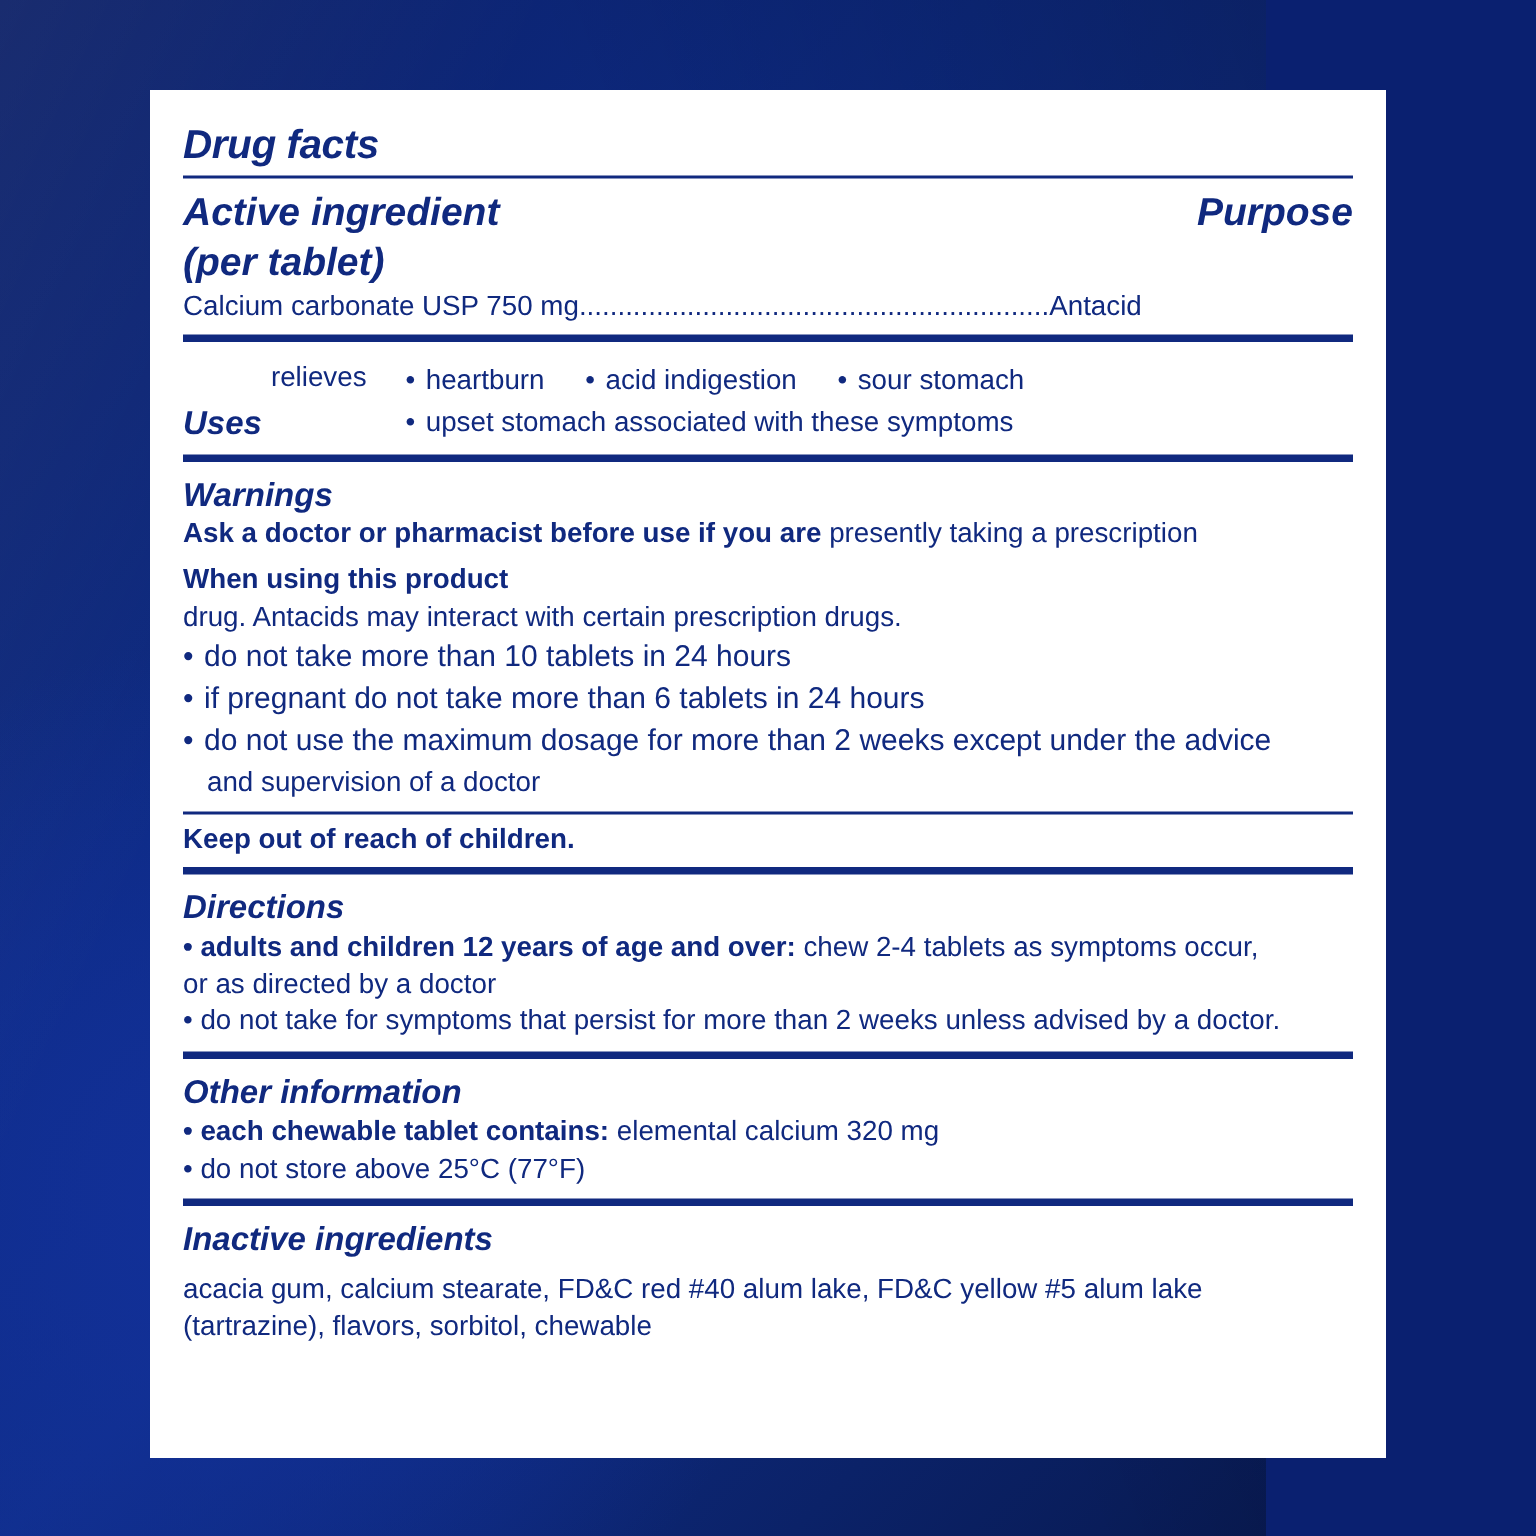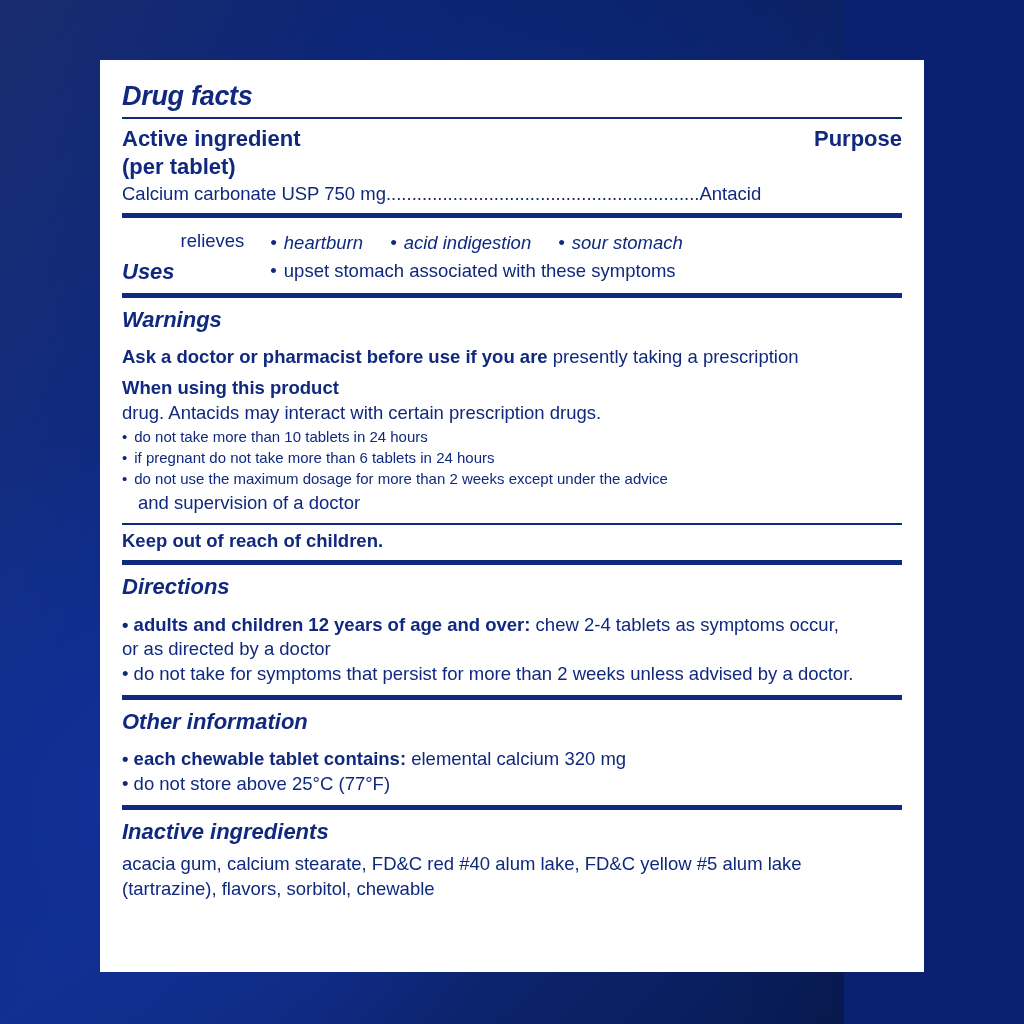--- a/index.html
+++ b/index.html
@@ -65,22 +65,23 @@
     border-top: 5px solid #10297f;
     margin: 8px 0 8px 0;
   }
 
   .row-head {
     display: flex;
     justify-content: space-between;
     align-items: flex-start;
   }
   .hdr-italic {
-    font-size: 22px;
-    font-weight: bold;
+    font-size: 26px;
+    font-weight: bold;
+    font-style: italic;
     color: #10297f;
     line-height: 1.25;
   }
   .sub-italic {
     font-size: 22px;
     font-weight: bold;
     font-style: italic;
     color: #10297f;
     line-height: 1.25;
   }
@@ -120,28 +121,28 @@
     margin-right: 26px;
     align-self: flex-start;
     padding-top: 4px;
   }
   .uses-list {
     font-size: 18.5px;
     color: #10297f;
     line-height: 1.5;
     padding-top: 3px;
   }
-  .uses-line-1 span { margin-right: 22px; font-style: italic; }
+  .uses-line-1 span { margin-right: 22px; }
   .bullet::before {
     content: "\2022";
     margin-right: 7px;
   }
 
   .b-item {
-    font-size: 15px;
+    font-size: 20px;
     color: #10297f;
     line-height: 1.36;
     padding-left: 16px;
     text-indent: -16px;
     margin-top: 1px;
   }
   .b-item::before {
     content: "\2022";
     margin-right: 7px;
   }
@@ -152,21 +153,21 @@
   }
   .section {
     margin-top: 2px;
   }
   .keep-out {
     font-size: 18.5px;
     font-weight: bold;
     color: #10297f;
     margin-top: 5px;
   }
-  .tight { margin-top: 12px; }
+  .tight { margin-top: 0; }
 </style>
 </head>
 <body>
 
 <div class="page">
   <div class="panel">
     <div class="inner">
 
       <div class="title">Drug facts</div>
       <div class="rule-thin"></div>

